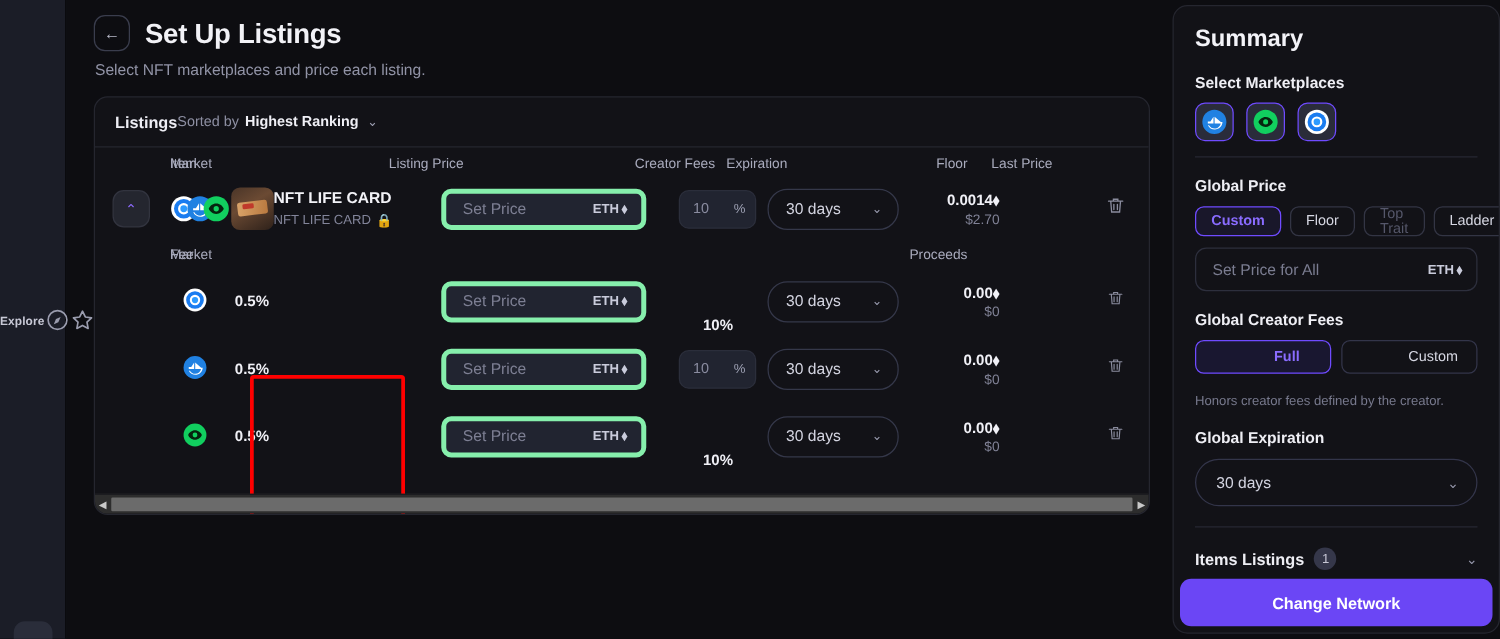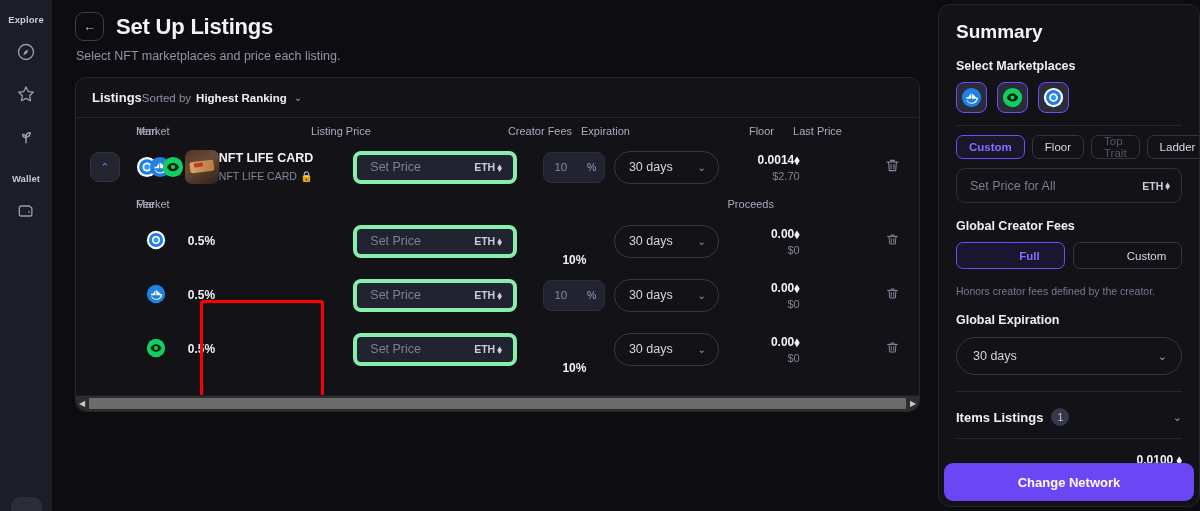--- a/index.html
+++ b/index.html
@@ -10,21 +10,21 @@
     overflow: hidden;
     color: #e8e8ef;
   }
   .app { display: flex; width: 1200px; height: 511px; position: relative; }
 
   
   .rail {
     width: 53px; height: 511px;
     background: #1b1d27;
     border-right: 1px solid #0a0a0e;
-    display: flex; flex-direction: column; align-items: center;
+    display: flex; align-items: center;
     padding-top: 8px;
     flex: 0 0 53px;
     position: relative;
   }
   .rail-label {
     font-size: 9.5px; font-weight: 700; color: #c8c9d6;
     margin-top: 6px; margin-bottom: 10px; letter-spacing: .1px;
   }
   .rail-icon {
     width: 34px; height: 34px; display: flex; align-items: center; justify-content: center;
@@ -561,20 +561,21 @@
             <circle cx="12" cy="12" r="11" fill="#ffffff"></circle>
             <circle cx="12" cy="12" r="8.5" fill="#1a7cf0"></circle>
             <circle cx="12" cy="12" r="5" fill="#ffffff"></circle>
             <circle cx="12" cy="12" r="3" fill="#2d9bff"></circle>
           </svg>
       </div>
     </div>
 
     <div class="divider"></div>
 
+    <div class="sec-title">Global Price</div>
     <div class="pillrow">
       <div class="pill active">Custom</div>
       <div class="pill">Floor</div>
       <div class="pill disabled">Top Trait</div>
       <div class="pill">Ladder</div>
     </div>
     <div class="big-input">
       <span class="ph">Set Price for All</span>
       <span class="eth-tag">
         <span>ETH</span>

